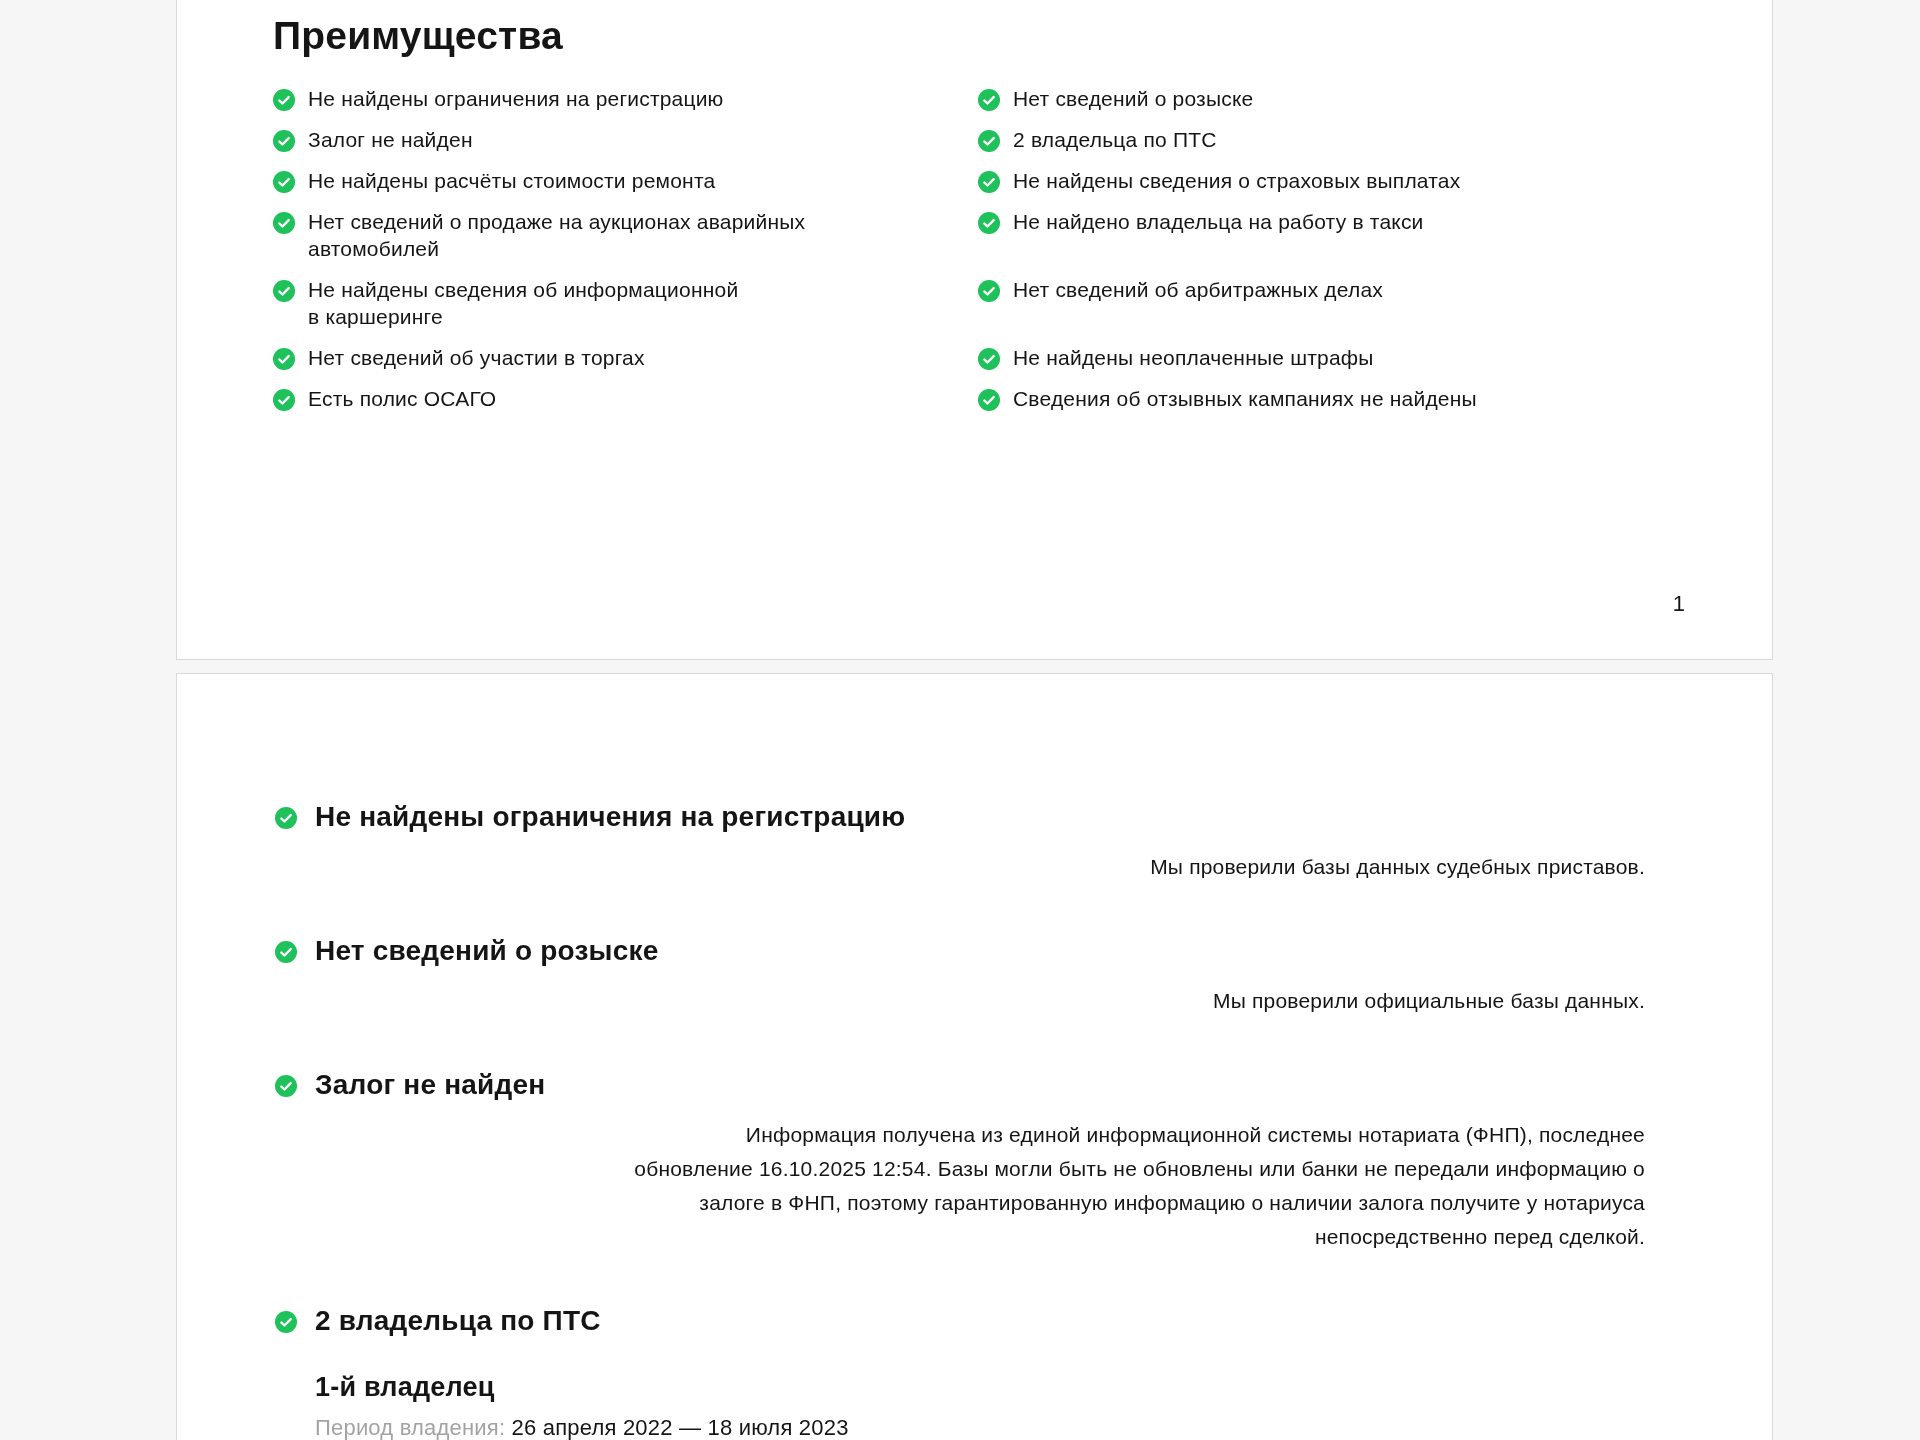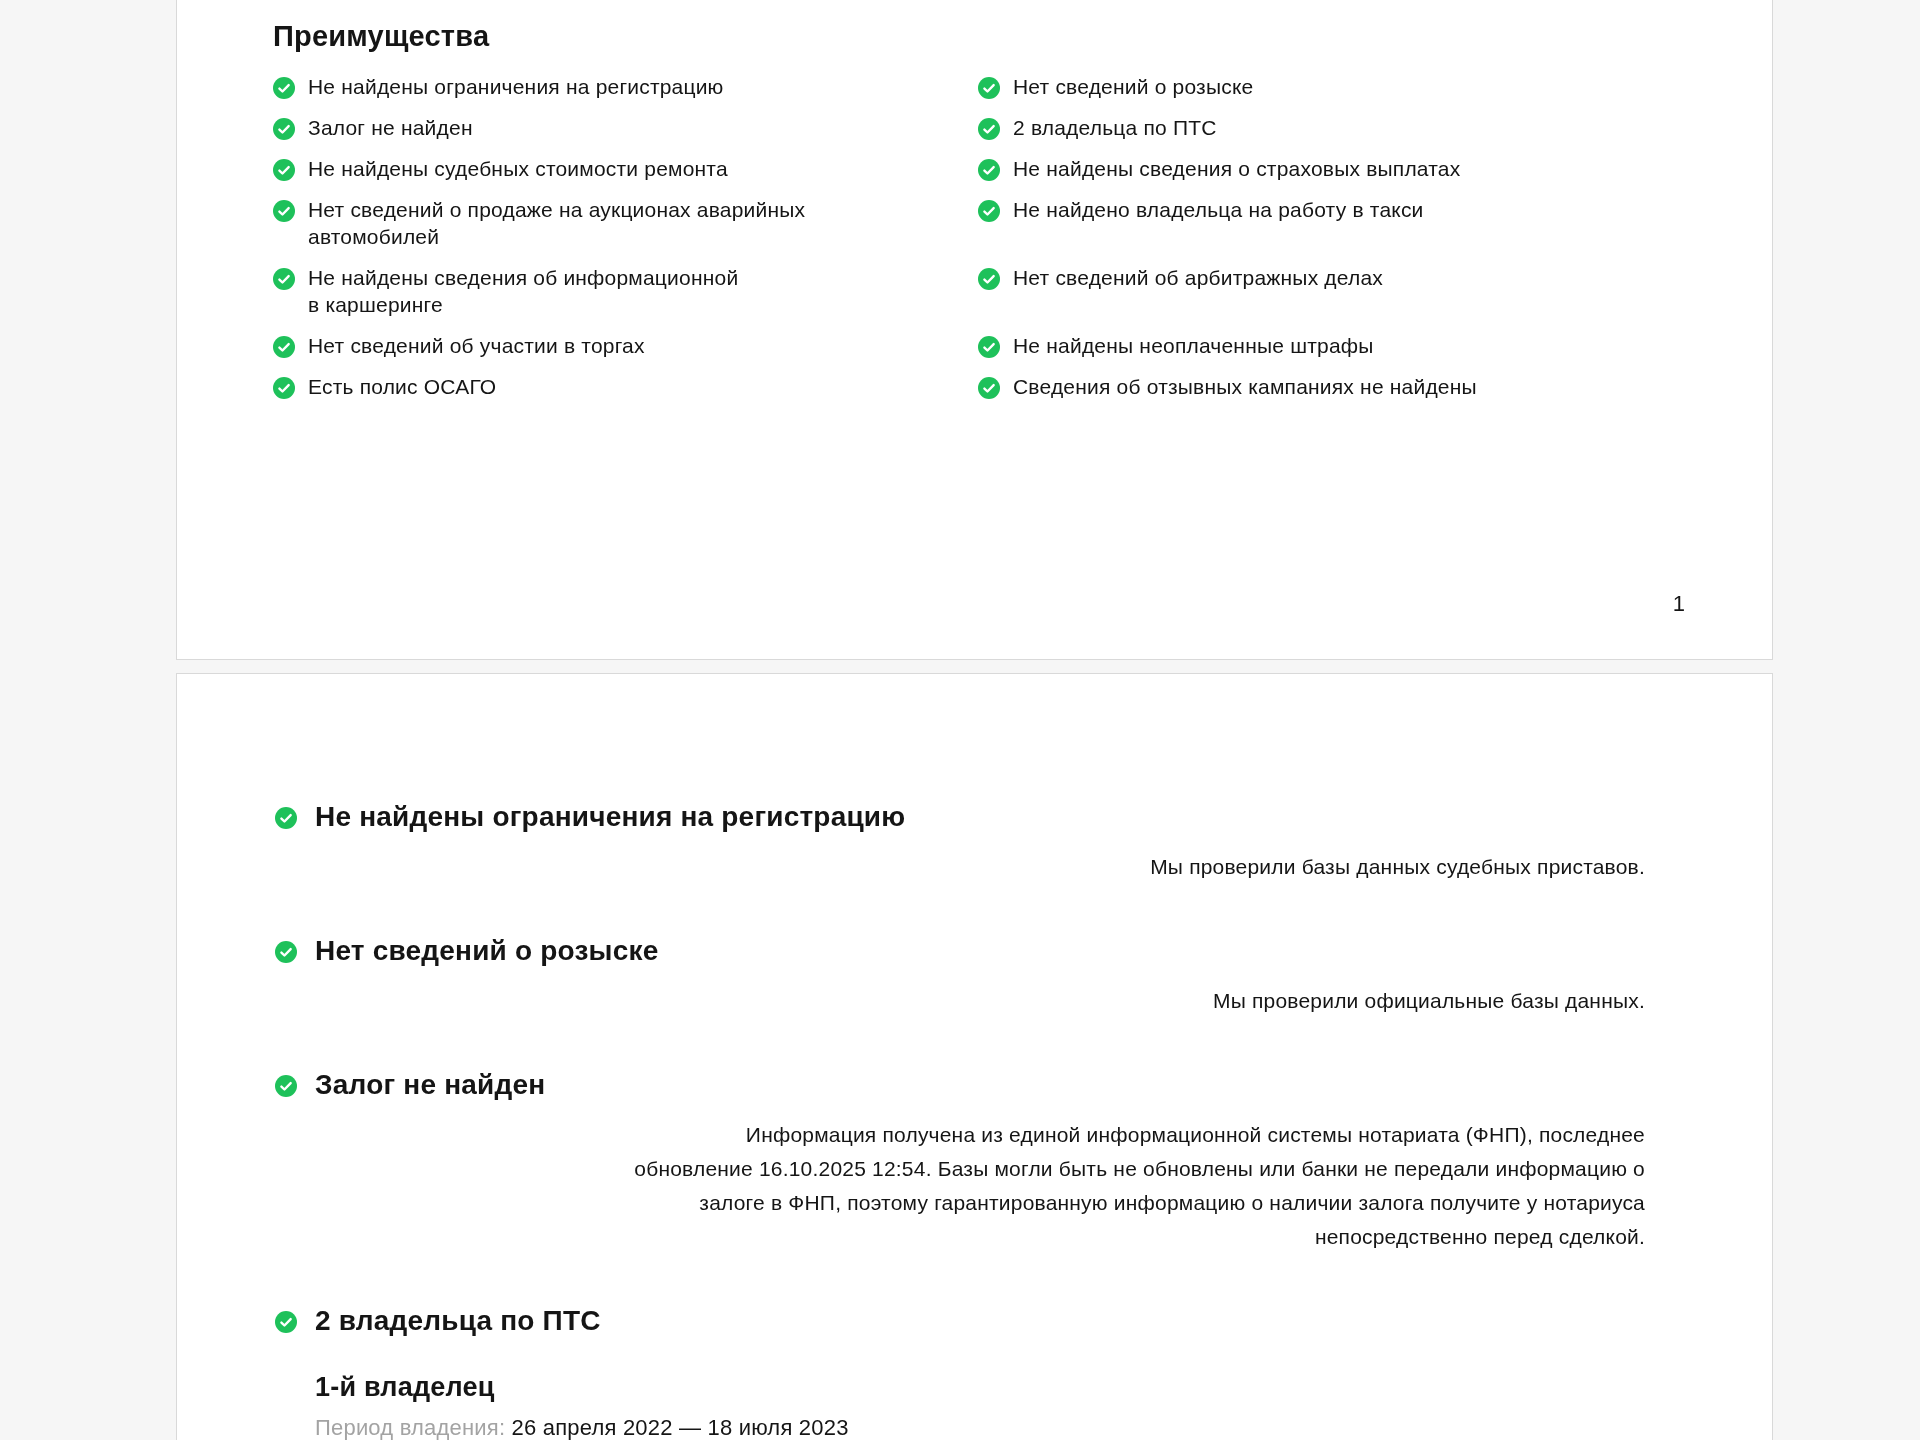--- a/index.html
+++ b/index.html
@@ -38,22 +38,22 @@
     padding:61px 90px 0 96px;
   }
   .card-2{
     top:673px;
     height:800px;
   }
   .card-2-inner{
     padding:128px 90px 0 98px;
   }
   .page-title{
-    margin:0 0 22px 0;
-    font-size:29px;
+    margin:0 0 34px 0;
+    font-size:39px;
     line-height:30px;
     font-weight:700;
     letter-spacing:0.2px;
   }
   
   .adv-row{
     display:flex;
     margin-bottom:14px;
   }
   .adv-cell{
@@ -194,21 +194,21 @@
         </div>
 
         <div class="adv-row">
           <div class="adv-cell left">
             <span class="check-icon">
                 <svg viewBox="0 0 24 24" width="22" height="22">
                   <circle cx="12" cy="12" r="12"></circle>
                   <path d="M7 12.6l3.3 3.2 6.8-7" fill="none" stroke="#fff" stroke-width="2.6" stroke-linecap="round" stroke-linejoin="round"></path>
                 </svg>
               </span>
-            <span class="adv-text">Не найдены судебных стоимости ремонта</span>
+            <span class="adv-text">Не найдены расчёты стоимости ремонта</span>
           </div>
           <div class="adv-cell right">
             <span class="check-icon">
                 <svg viewBox="0 0 24 24" width="22" height="22">
                   <circle cx="12" cy="12" r="12"></circle>
                   <path d="M7 12.6l3.3 3.2 6.8-7" fill="none" stroke="#fff" stroke-width="2.6" stroke-linecap="round" stroke-linejoin="round"></path>
                 </svg>
               </span>
             <span class="adv-text">Не найдены сведения о страховых выплатах</span>
           </div>

